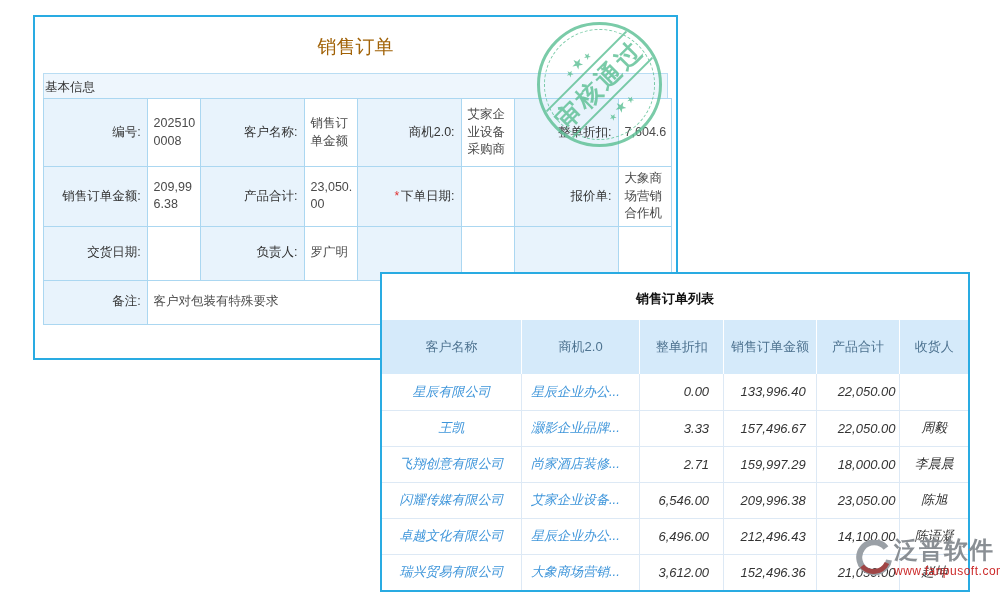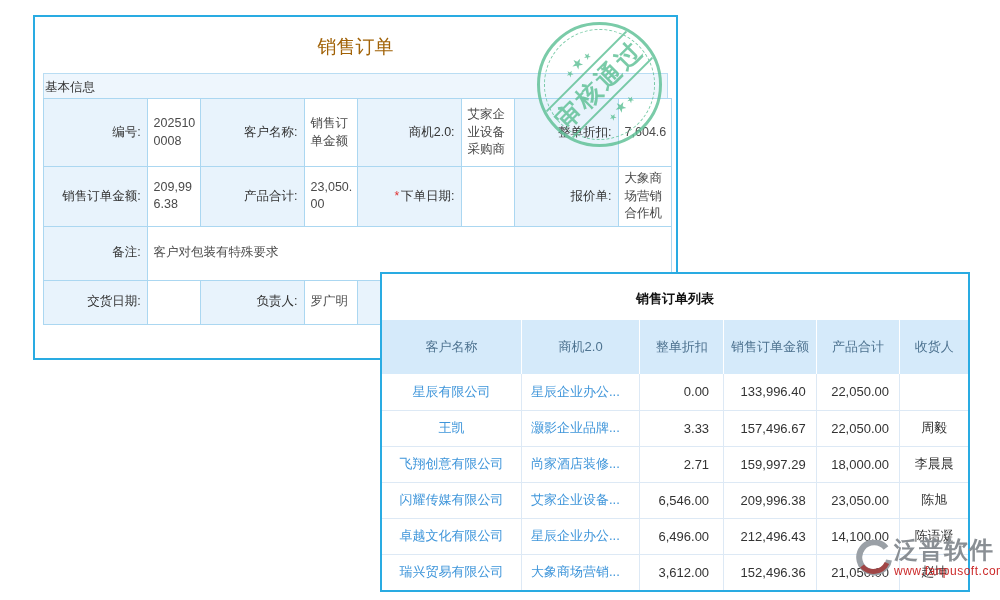--- a/index.html
+++ b/index.html
@@ -58,28 +58,28 @@
     background:#fff;border:2px solid var(--panel-border);z-index:10;}
   .list-title{height:46px;line-height:50px;text-align:center;font-size:13px;
     font-weight:bold;color:#111;}
   .list-table{width:100%;border-collapse:collapse;table-layout:fixed;}
   .list-table th{background:var(--header-bg);color:var(--header-text);
     font-weight:normal;font-size:13px;height:54px;vertical-align:middle;
     border-right:1px solid #fff;padding:2px 4px;line-height:1.45;}
   .list-table th:last-child{border-right:none;}
   .list-table td{height:36px;font-size:13px;color:#333;vertical-align:middle;
     border-bottom:1px solid #dde9f5;border-right:1px solid #dde9f5;
-    padding:2px 4px;overflow:hidden;white-space:nowrap;}
+    padding:2px 4px;overflow:hidden;white-space:nowrap;font-style:italic;}
   .list-table td:last-child{border-right:none;}
   .list-table tr:last-child td{border-bottom:none;}
   .list-table .c0{text-align:center;color:var(--link);}
   .list-table .c1{text-align:left;padding-left:9px;color:var(--link);}
   .list-table .c2{text-align:right;padding-right:14px;}
   .list-table .c3{text-align:right;padding-right:10px;}
-  .list-table .c4{text-align:center;padding-left:8px;margin-top:11px;}
+  .list-table .c4{text-align:right;padding-left:8px;margin-top:11px;}
   .list-table .c5{text-align:center;}
 
   
   .watermark{position:absolute;left:856px;top:536px;z-index:30;display:flex;
     align-items:flex-start;}
   .wm-logo{width:36px;height:36px;margin-top:4px;}
   .wm-block{margin-left:2px;}
   .wm-name{font-size:24px;font-weight:bold;color:var(--wm-text);
     letter-spacing:1px;line-height:1.15;white-space:nowrap;}
   .wm-url{font-size:12px;color:var(--wm-url);letter-spacing:.5px;white-space:nowrap;}
@@ -116,32 +116,32 @@
           <td class="f-label">销售订单金额:</td>
           <td class="f-value">209,996.38</td>
           <td class="f-label">产品合计:</td>
           <td class="f-value">23,050.00</td>
           <td class="f-label"><span class="req">*</span>下单日期:</td>
           <td class="f-value"></td>
           <td class="f-label">报价单:</td>
           <td class="f-value">大象商场营销合作机</td>
         </tr>
         <tr>
-          <td class="f-label">备注:</td>
-          <td class="f-value" colspan="7">客户对包装有特殊要求</td>
-        </tr>
-        <tr>
           <td class="f-label">交货日期:</td>
           <td class="f-value"></td>
           <td class="f-label">负责人:</td>
           <td class="f-value">罗广明</td>
           <td class="f-label"></td>
           <td class="f-value"></td>
           <td class="f-label"></td>
           <td class="f-value"></td>
+        </tr>
+        <tr>
+          <td class="f-label">备注:</td>
+          <td class="f-value" colspan="7">客户对包装有特殊要求</td>
         </tr>
       </tbody>
   </table>
 </div>
 
 <div class="stamp">
   <div class="stamp-dash"></div>
   <div class="stamp-rot">
     <div class="stamp-stars"><span>★</span><span class="big">★</span><span>★</span></div>
     <div class="stamp-line"></div>

